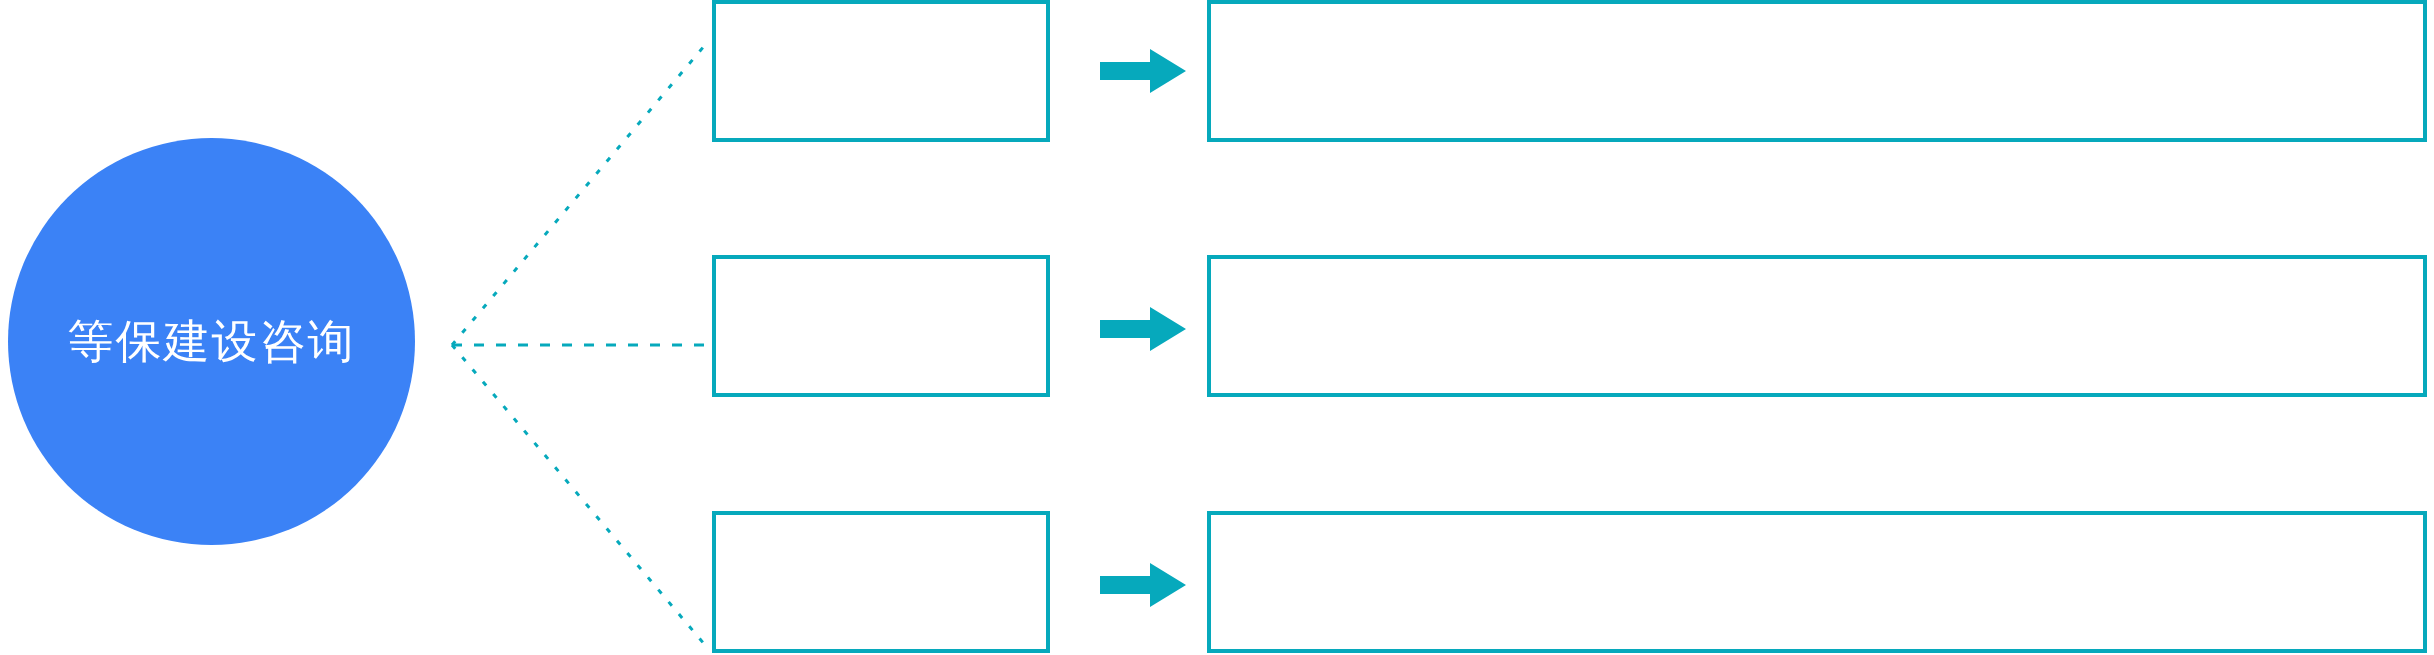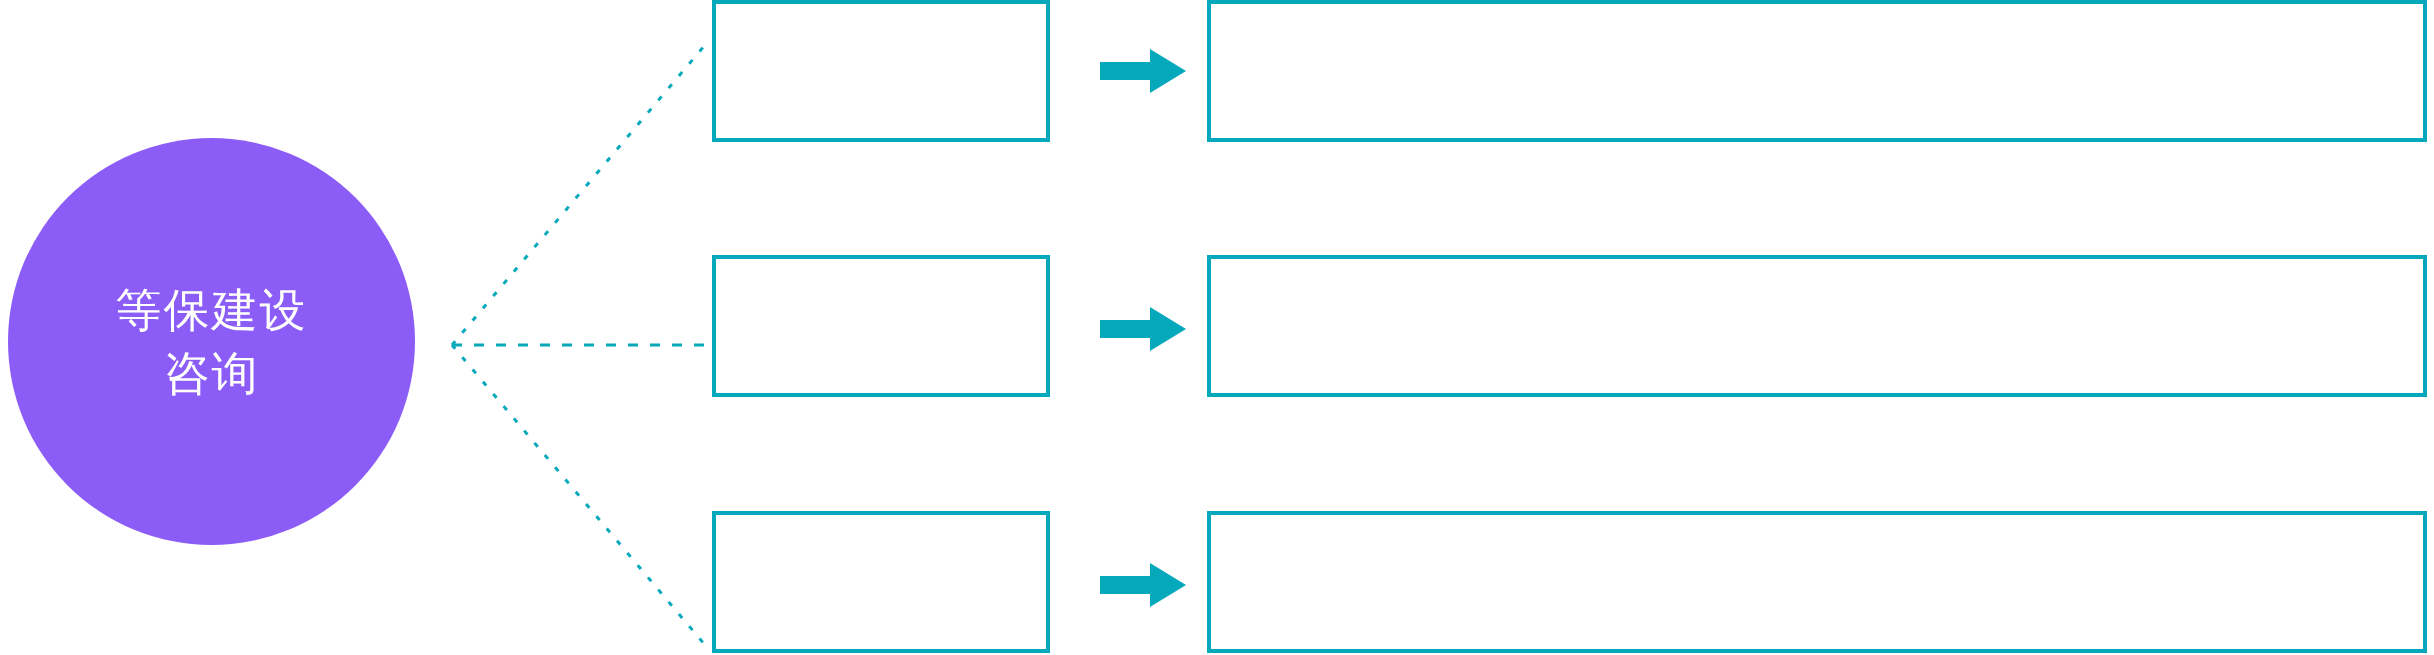--- a/index.html
+++ b/index.html
@@ -26,23 +26,23 @@
   }
 
   
   .hub-circle {
     position: absolute;
     left: 8px;
     top: 138px;
     width: 407px;
     height: 407px;
     border-radius: 50%;
-    background: #8b5cf6;
+    background: #3b82f6;
     display: flex;
-    flex-direction: column;
+    flex-direction: row;
     align-items: center;
     justify-content: center;
     box-sizing: border-box;
   }
   .hub-label {
     color: #ffffff;
     font-size: 46px;
     line-height: 1.35;
     letter-spacing: 2px;
     text-align: center;

